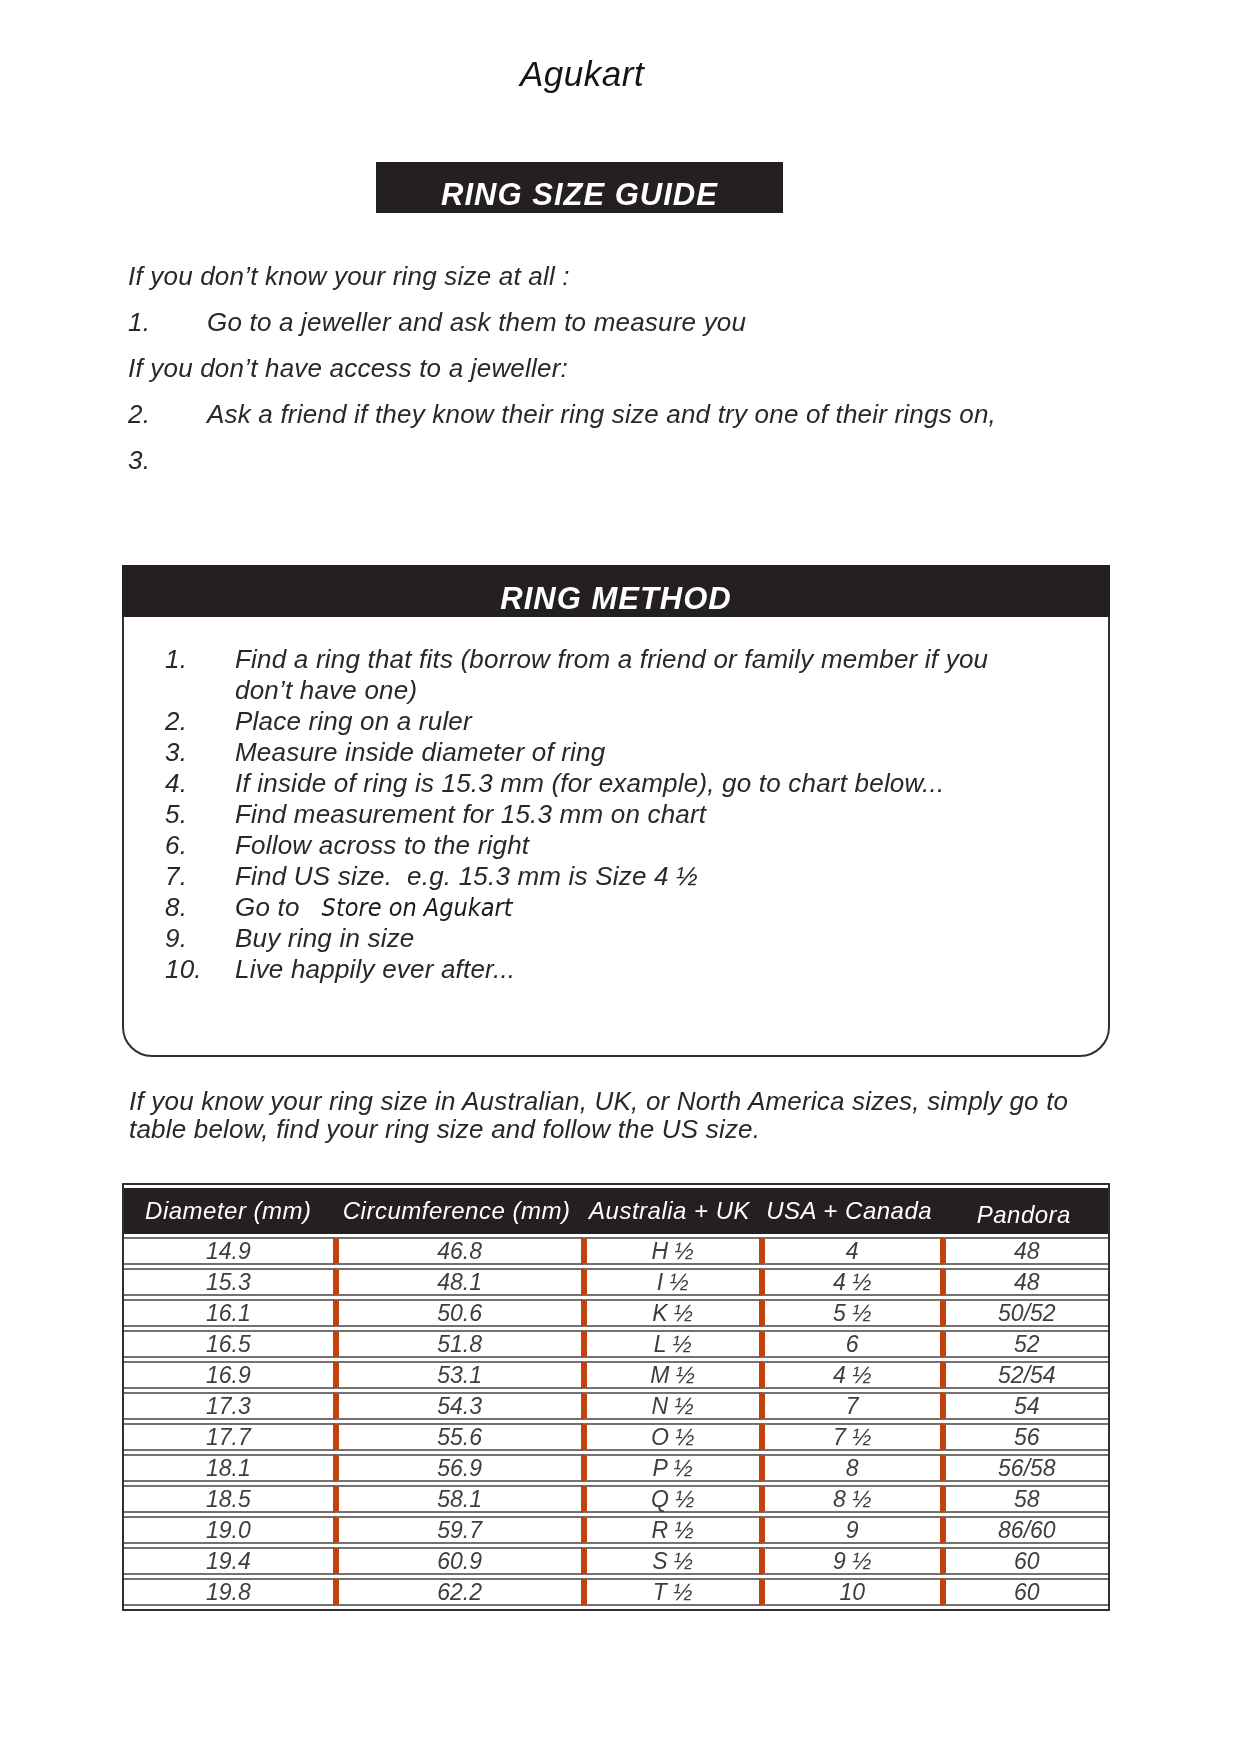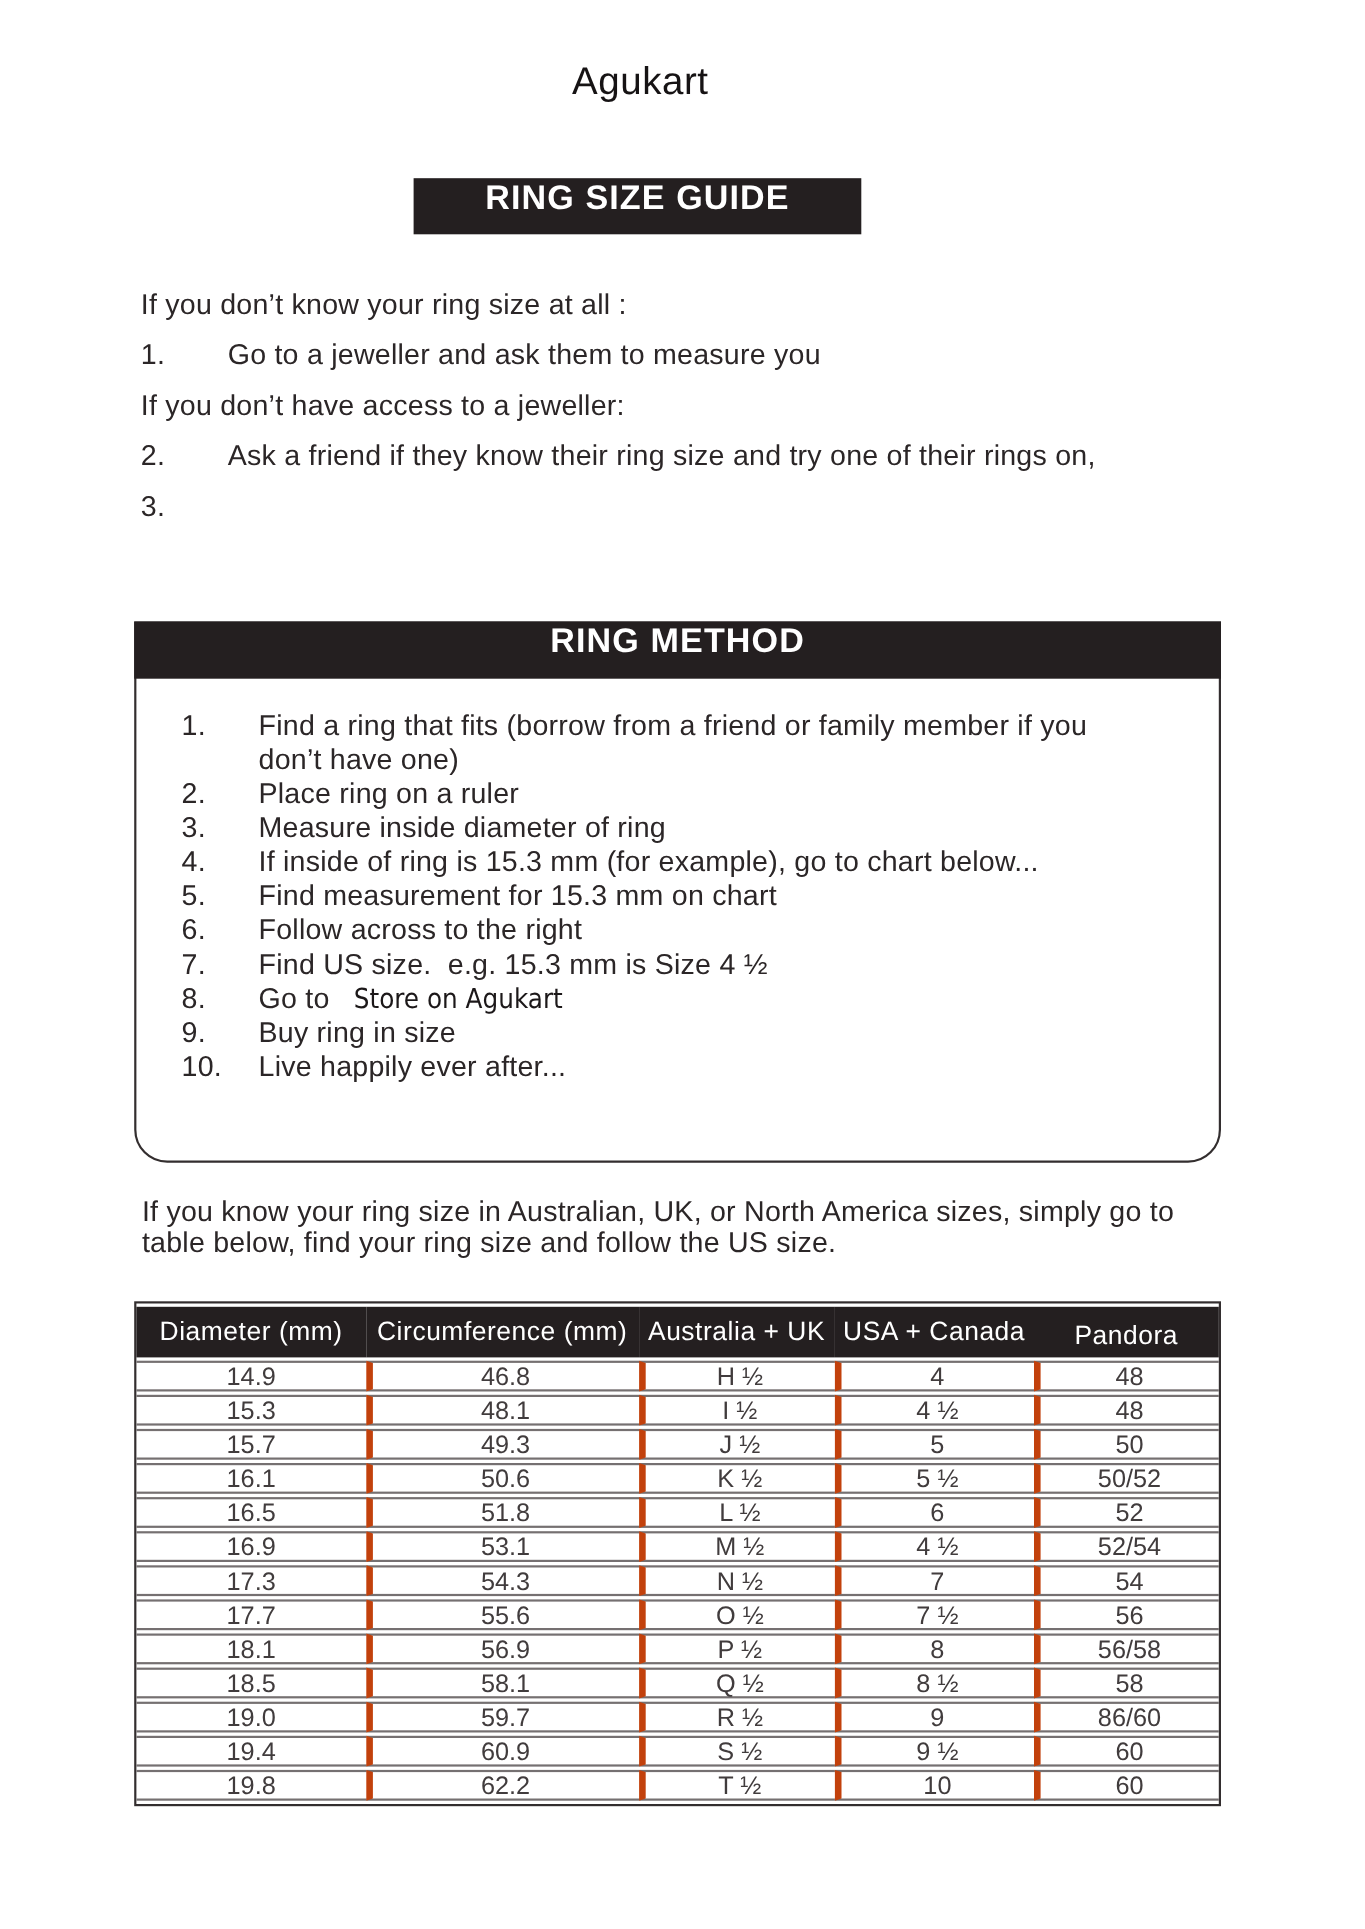--- a/index.html
+++ b/index.html
@@ -4,36 +4,37 @@
 <style>
   html,body { margin:0; padding:0; background:#ffffff; }
   .page {
     position: relative;
     width: 1241px;
     height: 1754px;
     background: #ffffff;
     font-family: "Liberation Sans", sans-serif;
     color: #2b2627;
     overflow: hidden;
+    font-style: italic;
   }
 
   .doc-title {
     position: absolute;
     left: 520px;
     top: 54px;
     font-size: 35px;
     letter-spacing: 0.5px;
     color: #161314;
   }
 
   .banner {
     background: #241f20;
     color: #ffffff;
     display: flex;
-    align-items: flex-start;
+    align-items: flex-end;
     justify-content: center;
     font-weight: bold;
   }
   .guide-banner {
     position: absolute;
     left: 376px;
     top: 162px;
     width: 407px;
     height: 51px;
     font-size: 31px;
@@ -256,27 +257,20 @@
           </tr>
 
           <tr>
             <td>15.3</td>
             <td>48.1</td>
             <td>I ½</td>
             <td>4 ½</td>
             <td>48</td>
           </tr>
 
-          <tr>
-            <td>15.7</td>
-            <td>49.3</td>
-            <td>J ½</td>
-            <td>5</td>
-            <td>50</td>
-          </tr>
 
           <tr>
             <td>16.1</td>
             <td>50.6</td>
             <td>K ½</td>
             <td>5 ½</td>
             <td>50/52</td>
           </tr>
 
           <tr>

